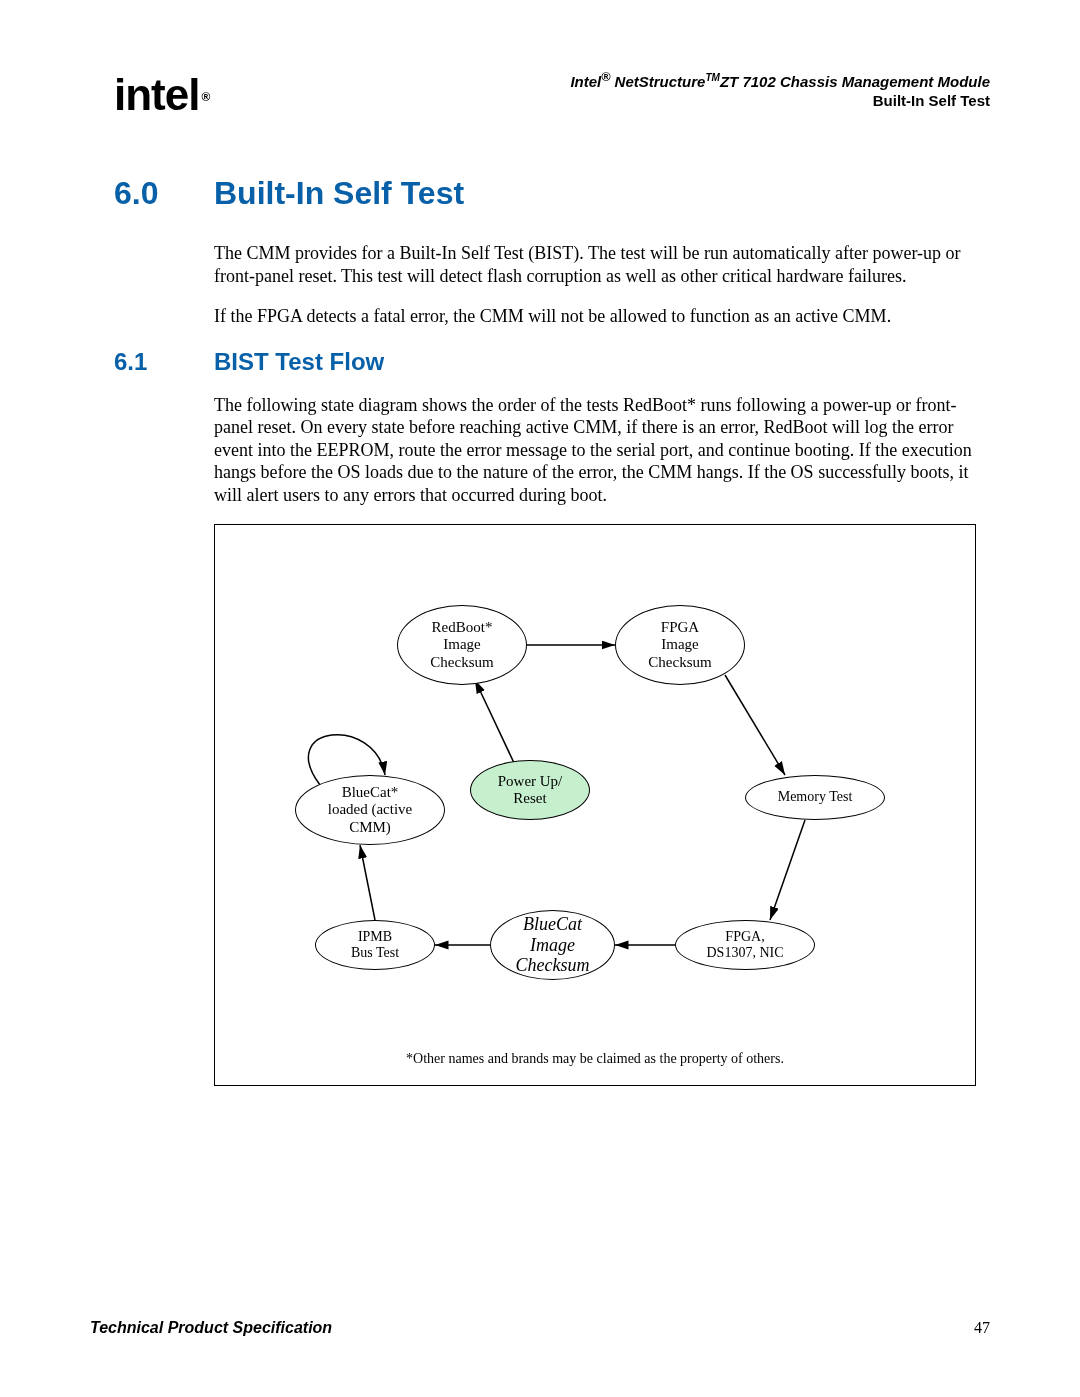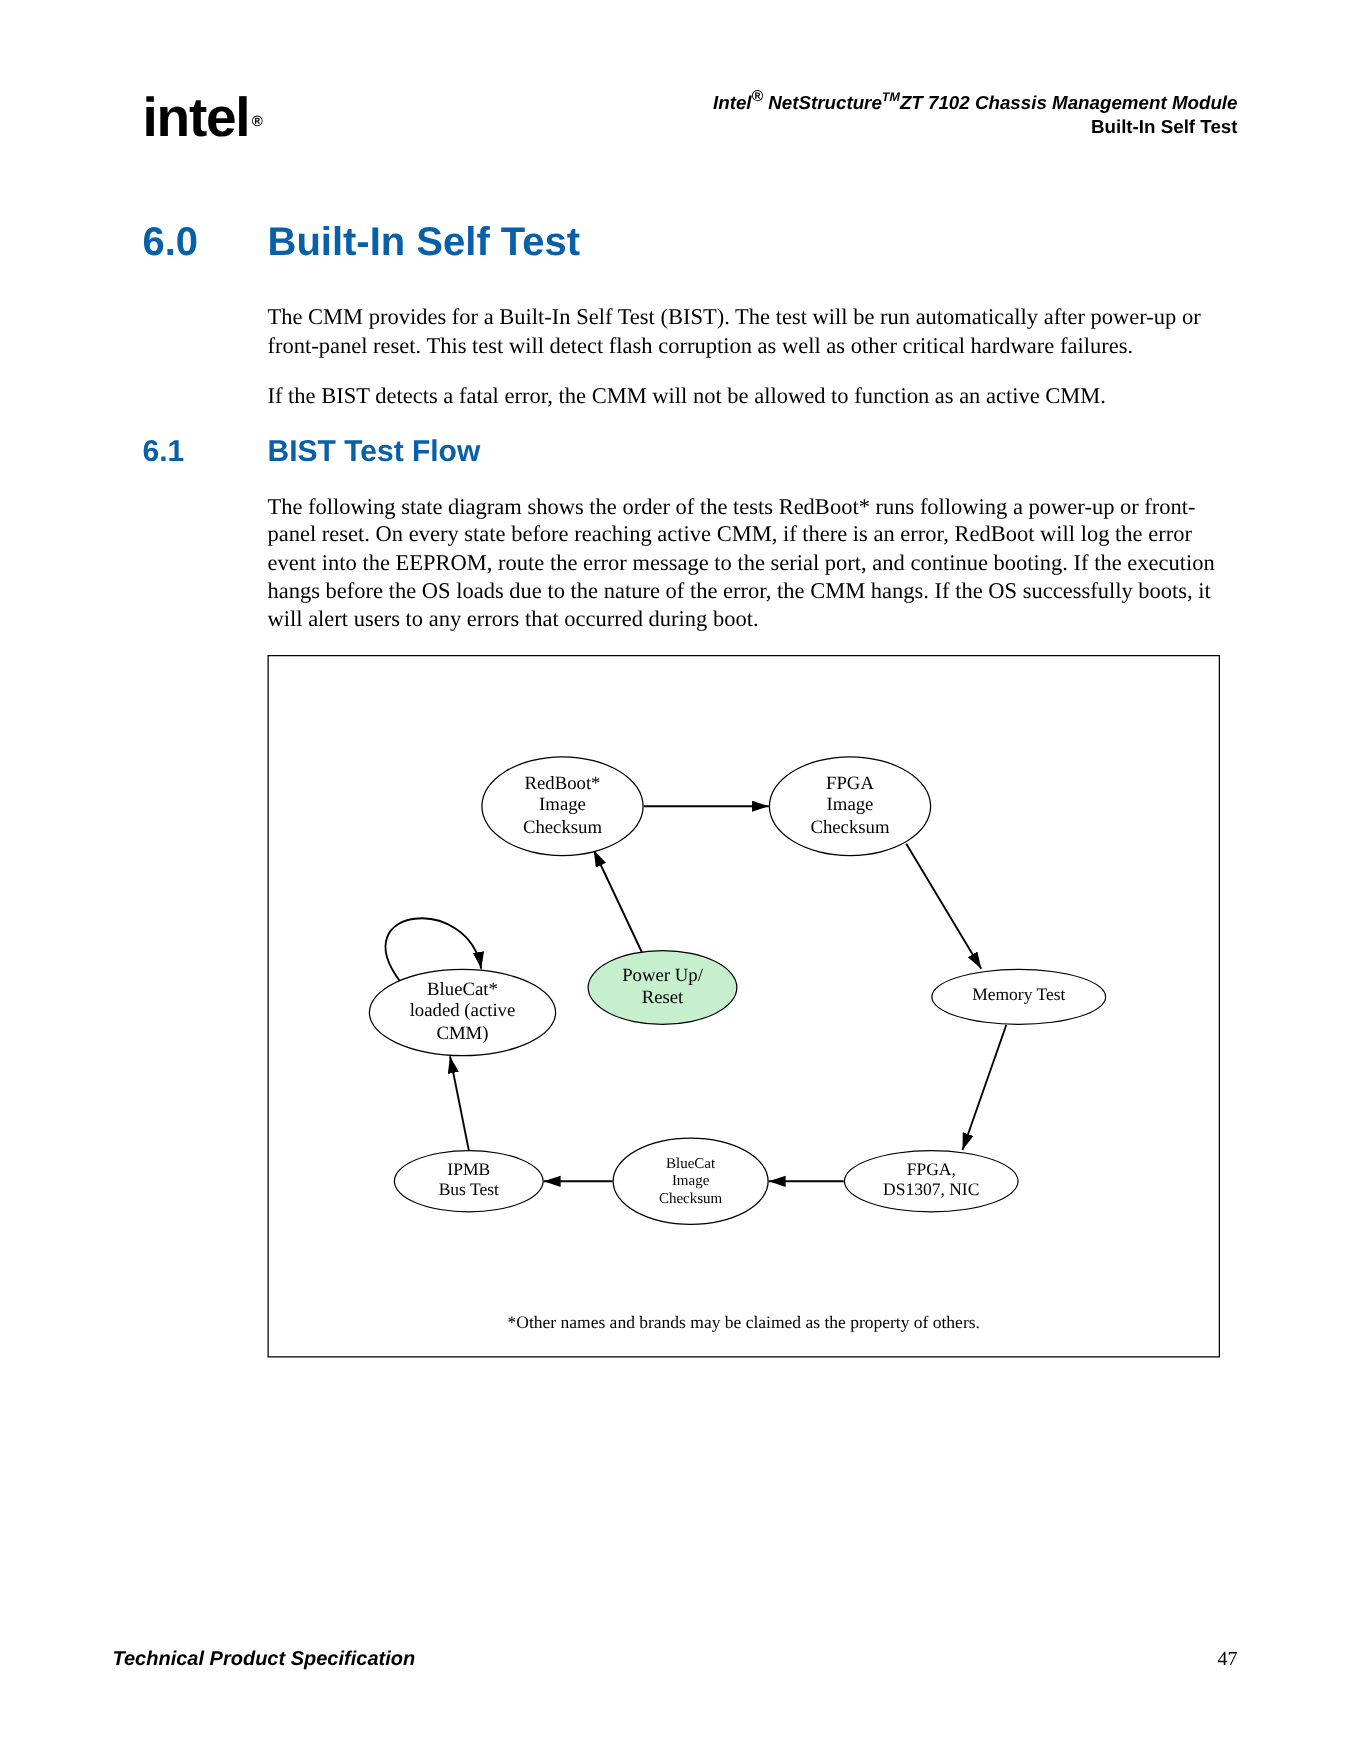--- a/index.html
+++ b/index.html
@@ -174,21 +174,21 @@
     </div>
   </div>
 
   <div class="section-row">
     <div class="section-num">6.0</div>
     <div class="section-title">Built-In Self Test</div>
   </div>
 
   <div class="body-text">
     <p>The CMM provides for a Built-In Self Test (BIST). The test will be run automatically after power-up or front-panel reset. This test will detect flash corruption as well as other critical hardware failures.</p>
-    <p>If the BIST detects a fatal error, the CMM will not be allowed to function as an active CMM.</p>
+    <p>If the FPGA detects a fatal error, the CMM will not be allowed to function as an active CMM.</p>
   </div>
 
   <div class="subsection-row">
     <div class="subsection-num">6.1</div>
     <div class="subsection-title">BIST Test Flow</div>
   </div>
 
   <div class="body-text" style="margin-top:18px;">
     <p>The following state diagram shows the order of the tests RedBoot* runs following a power-up or front-panel reset. On every state before reaching active CMM, if there is an error, RedBoot will log the error event into the EEPROM, route the error message to the serial port, and continue booting. If the execution hangs before the OS loads due to the nature of the error, the CMM hangs. If the OS successfully boots, it will alert users to any errors that occurred during boot.</p>
   </div>
@@ -212,41 +212,41 @@
 
       <line x1="460" y1="420" x2="400" y2="420" stroke="#000" stroke-width="1.5" marker-end="url(#arrow)"></line>
 
       <line x1="275" y1="420" x2="220" y2="420" stroke="#000" stroke-width="1.5" marker-end="url(#arrow)"></line>
 
       <line x1="160" y1="395" x2="145" y2="320" stroke="#000" stroke-width="1.5" marker-end="url(#arrow)"></line>
 
       <path d="M 105 260 C 60 200, 160 190, 170 250" stroke="#000" stroke-width="1.5" fill="none" marker-end="url(#arrow)"></path>
     </svg>
 
-    <div class="node ellipse" style="left:170px; top:80px; width:130px; height:80px; white-space:pre-line;">RedBoot*
+    <div class="node ellipse" style="left:182px; top:80px; width:130px; height:80px; white-space:pre-line;">RedBoot*
 Image
 Checksum</div>
 
     <div class="node ellipse" style="left:400px; top:80px; width:130px; height:80px; white-space:pre-line;">FPGA
 Image
 Checksum</div>
 
     <div class="node ellipse" style="left:255px; top:235px; width:120px; height:60px; background:#C6EFCE; white-space:pre-line;">Power Up/
 Reset</div>
 
     <div class="node ellipse" style="left:530px; top:250px; width:140px; height:45px; font-size:14px;">Memory Test</div>
 
     <div class="node ellipse" style="left:80px; top:250px; width:150px; height:70px; font-size:15px; white-space:pre-line;">BlueCat*
 loaded (active
 CMM)</div>
 
     <div class="node ellipse" style="left:100px; top:395px; width:120px; height:50px; font-size:14px; white-space:pre-line;">IPMB
 Bus Test</div>
 
-    <div class="node ellipse" style="left:275px; top:385px; width:125px; height:70px; font-size:12px; white-space:pre-line;">BlueCat
+    <div class="node ellipse" style="left:275px; top:385px; width:125px; height:70px; font-size:18px; white-space:pre-line;font-style:italic;">BlueCat
 Image
 Checksum</div>
 
     <div class="node ellipse" style="left:460px; top:395px; width:140px; height:50px; font-size:14px; white-space:pre-line;">FPGA,
 DS1307, NIC</div>
 
     <div class="footnote">*Other names and brands may be claimed as the property of others.</div>
   </div>
 
   <div class="footer">

